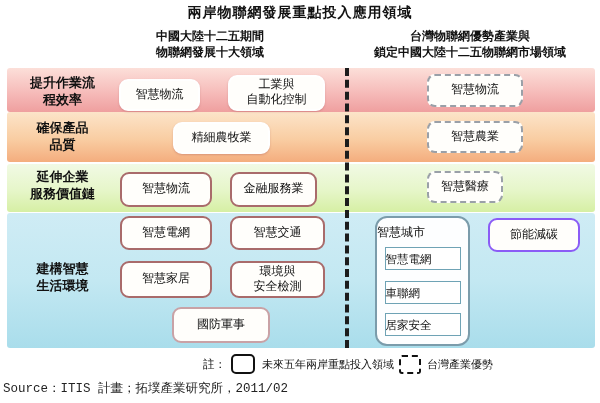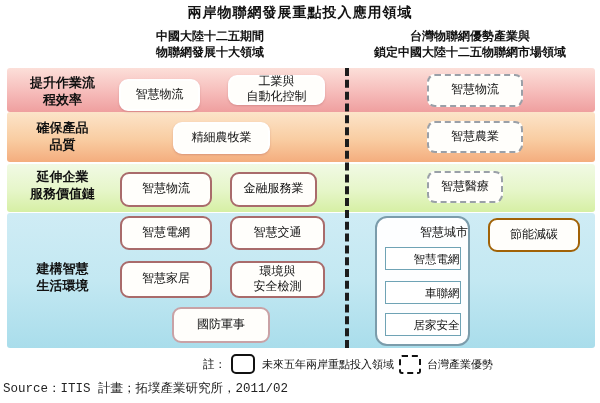--- a/index.html
+++ b/index.html
@@ -24,25 +24,25 @@
     font-weight:bold;font-size:13px;line-height:17px;}
   .box{
     position:absolute;background:#fffefb;border-radius:9px;
     display:flex;flex-direction:column;align-items:center;justify-content:center;
     font-size:12px;line-height:15px;text-align:center;box-sizing:border-box;
   }
   .box.white-border{border:2px solid #ffffff;box-shadow:0 1px 2px rgba(170,90,90,0.35);}
   .box.rosy-border{border:2px solid #a96b6b;}
   .box.soft-rosy-border{border:2px solid #c9a2a6;}
   .box.dashed-border{border:2px dashed #9aa0a8;border-radius:8px;}
-  .box.teal-border{border:2px solid #a16207;}
+  .box.teal-border{border:2px solid #8b5cf6;}
   .divider{position:absolute;left:345px;top:68px;height:280px;width:0;border-left:4px dashed #1c1c1c;}
   .city-box{
     position:absolute;left:375px;top:216px;width:95px;height:130px;box-sizing:border-box;
-    background:#fdfeff;border:2px solid #7b9cab;border-radius:12px;text-align:right;
+    background:#fdfeff;border:2px solid #7b9cab;border-radius:12px;text-align:left;
     font-size:12px;padding-top:6px;
   }
   .city-title{display:block;font-size:12px;margin-bottom:4px;}
   .city-inner{
     display:block;margin:6px auto 0 auto;width:76px;height:23px;line-height:23px;
     border:1px solid #6fa3b5;background:#ffffff;font-size:11.5px;box-sizing:border-box;
   }
   .legend{position:absolute;top:352px;left:0;width:600px;height:26px;font-size:11px;}
   .legend-note{position:absolute;left:203px;top:5px;font-size:11.5px;}
   .legend-solid-icon{position:absolute;left:231px;top:2px;width:24px;height:20px;
@@ -88,21 +88,21 @@
     <span>服務價值鏈</span>
   </div>
   <div class="row-label two-line" style="top:261px;">
     <span>建構智慧</span>
     <span>生活環境</span>
   </div>
 
   <div class="box white-border" style="left:119px;top:79px;width:81px;height:32px;">
     <span>智慧物流</span>
   </div>
-  <div class="box white-border" style="left:228px;top:75px;width:97px;height:30px;">
+  <div class="box white-border" style="left:228px;top:75px;width:97px;height:36px;">
     <span>工業與</span>
     <span>自動化控制</span>
   </div>
   <div class="box white-border" style="left:173px;top:122px;width:97px;height:32px;">
     <span>精細農牧業</span>
   </div>
   <div class="box rosy-border" style="left:120px;top:172px;width:92px;height:35px;">
     <span>智慧物流</span>
   </div>
   <div class="box rosy-border" style="left:230px;top:172px;width:87px;height:35px;">

